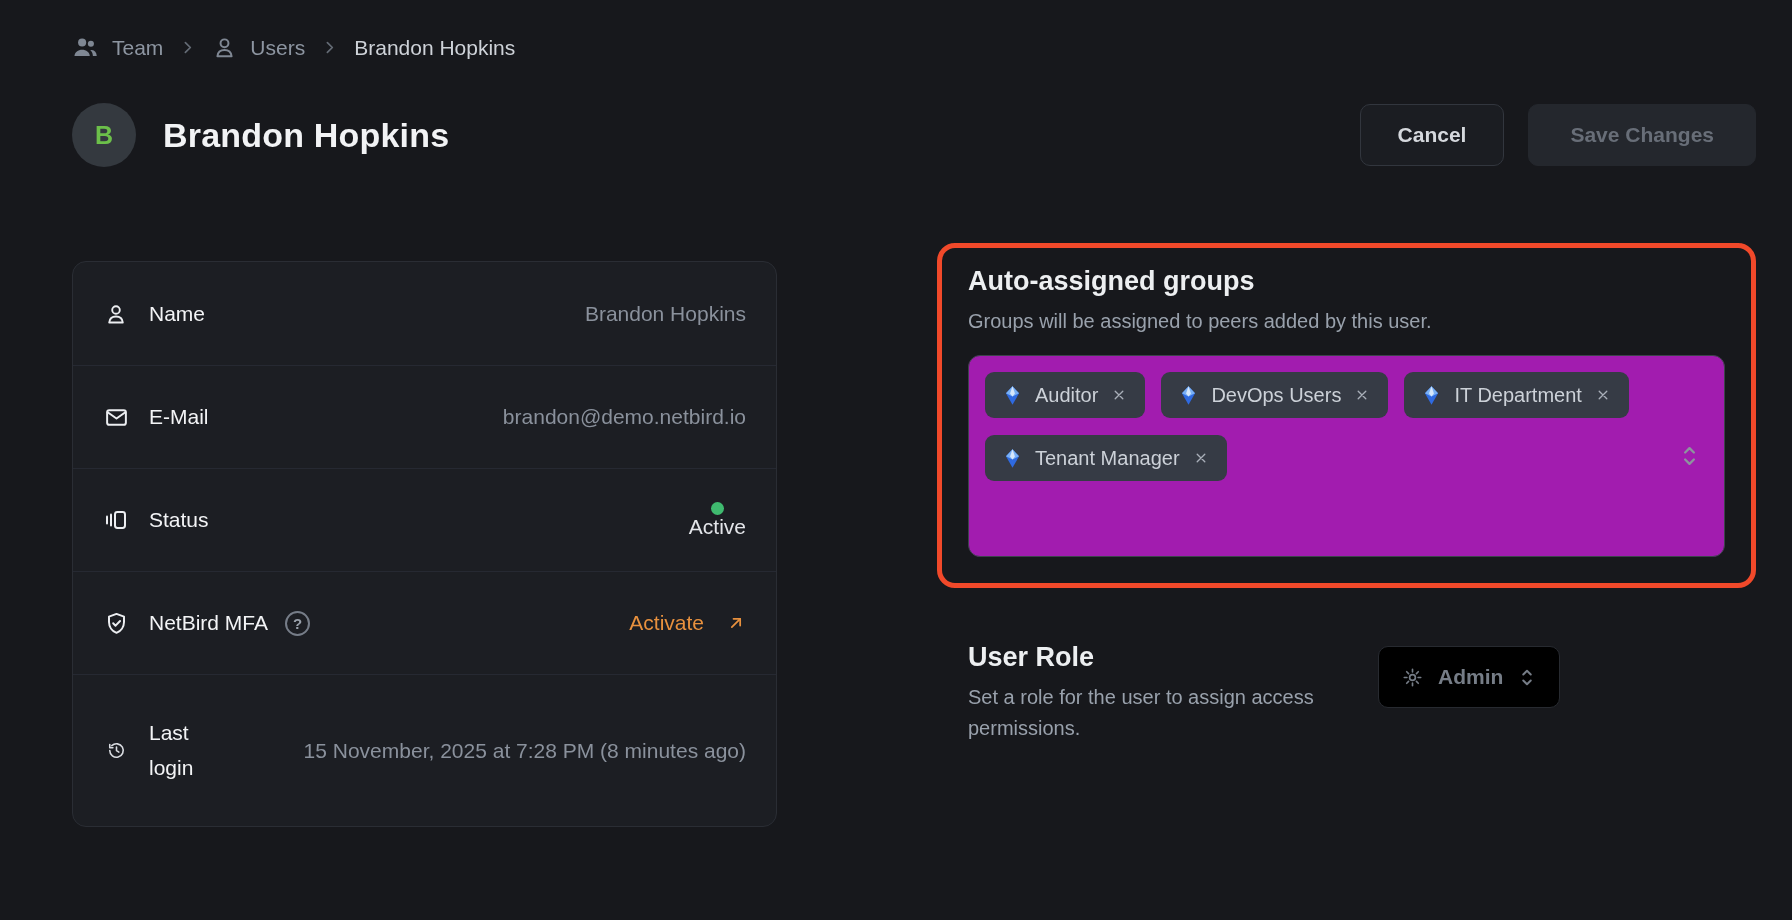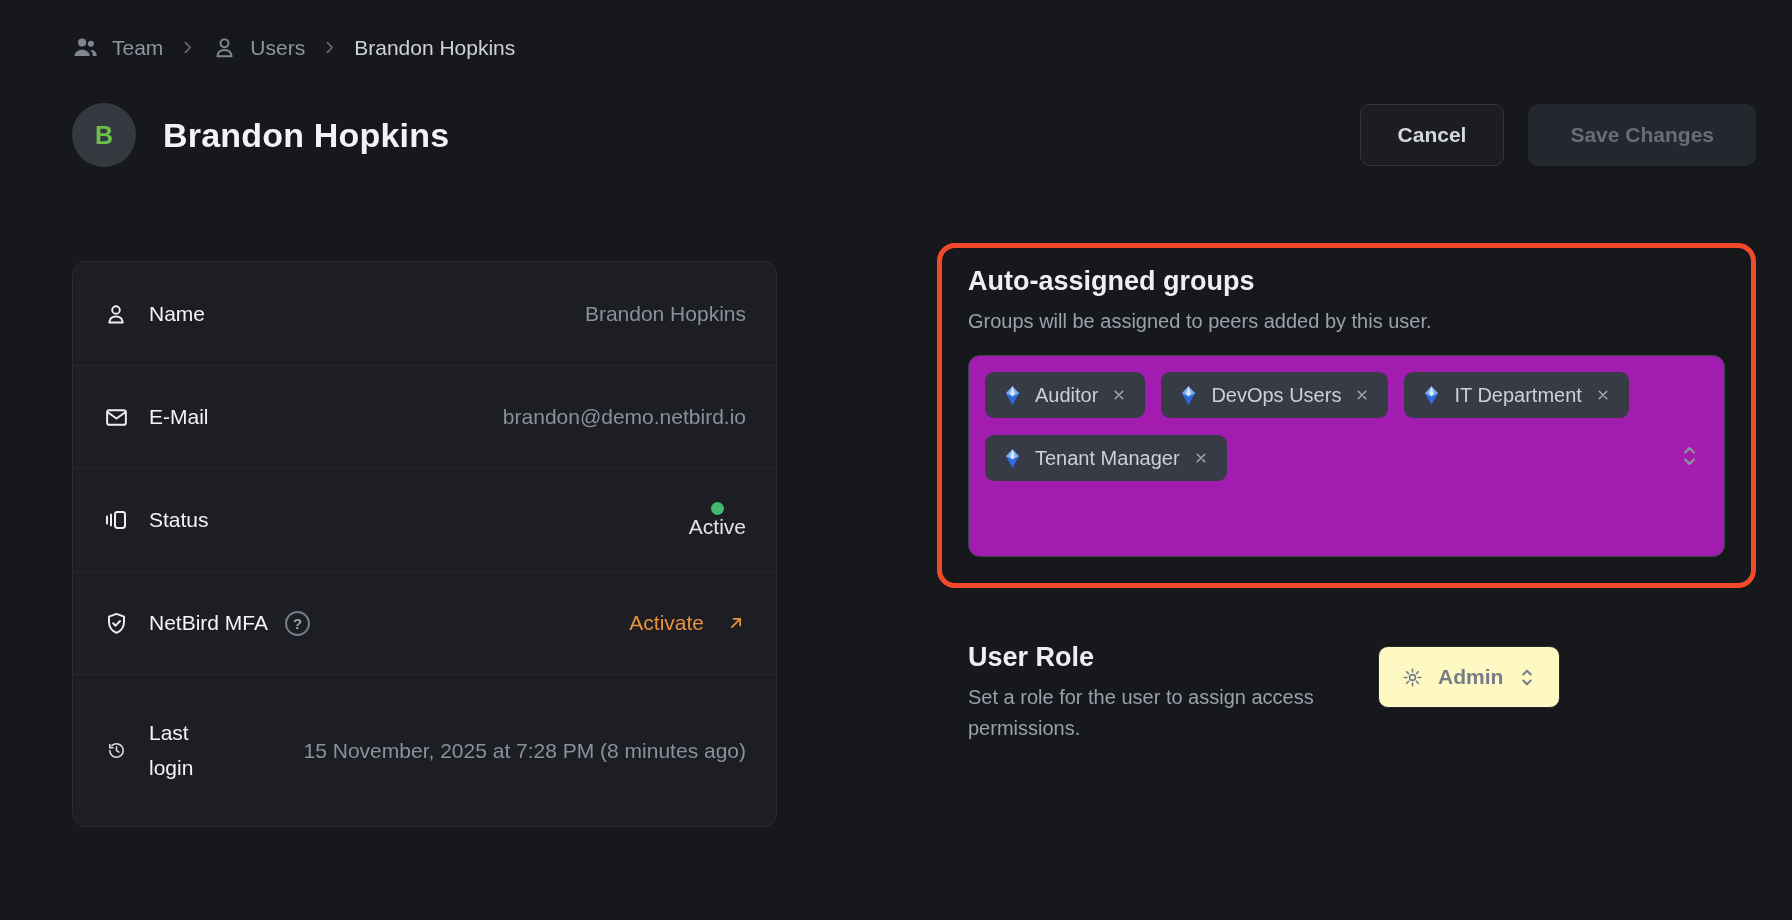--- a/index.html
+++ b/index.html
@@ -82,21 +82,21 @@
   }
   .chip .gem { display: flex; }
   .chip-remove { display: flex; color: #a9afb9; cursor: pointer; padding: 2px; }
   .select-chevron { position: absolute; right: 24px; top: 50%; transform: translateY(-50%); color: #8d949e; display: flex; }
 
   .role-section { display: flex; align-items: flex-start; margin-top: 54px; padding-left: 31px; }
   .role-text { width: 360px; }
   .role-btn {
     margin-left: 50px; margin-top: 4px;
     display: flex; align-items: center; gap: 15px;
-    background: #fef9c3; border: 1px solid #272a30; border-radius: 10px;
+    background: #000000; border: 1px solid #272a30; border-radius: 10px;
     height: 62px; padding: 0 23px; cursor: pointer;
     font-size: 21px; font-weight: 600; color: #767d87;
   }
   .role-btn .ico { display: flex; color: #767d87; }
 
   svg { display: block; }
 </style>
 </head>
 <body>
 

